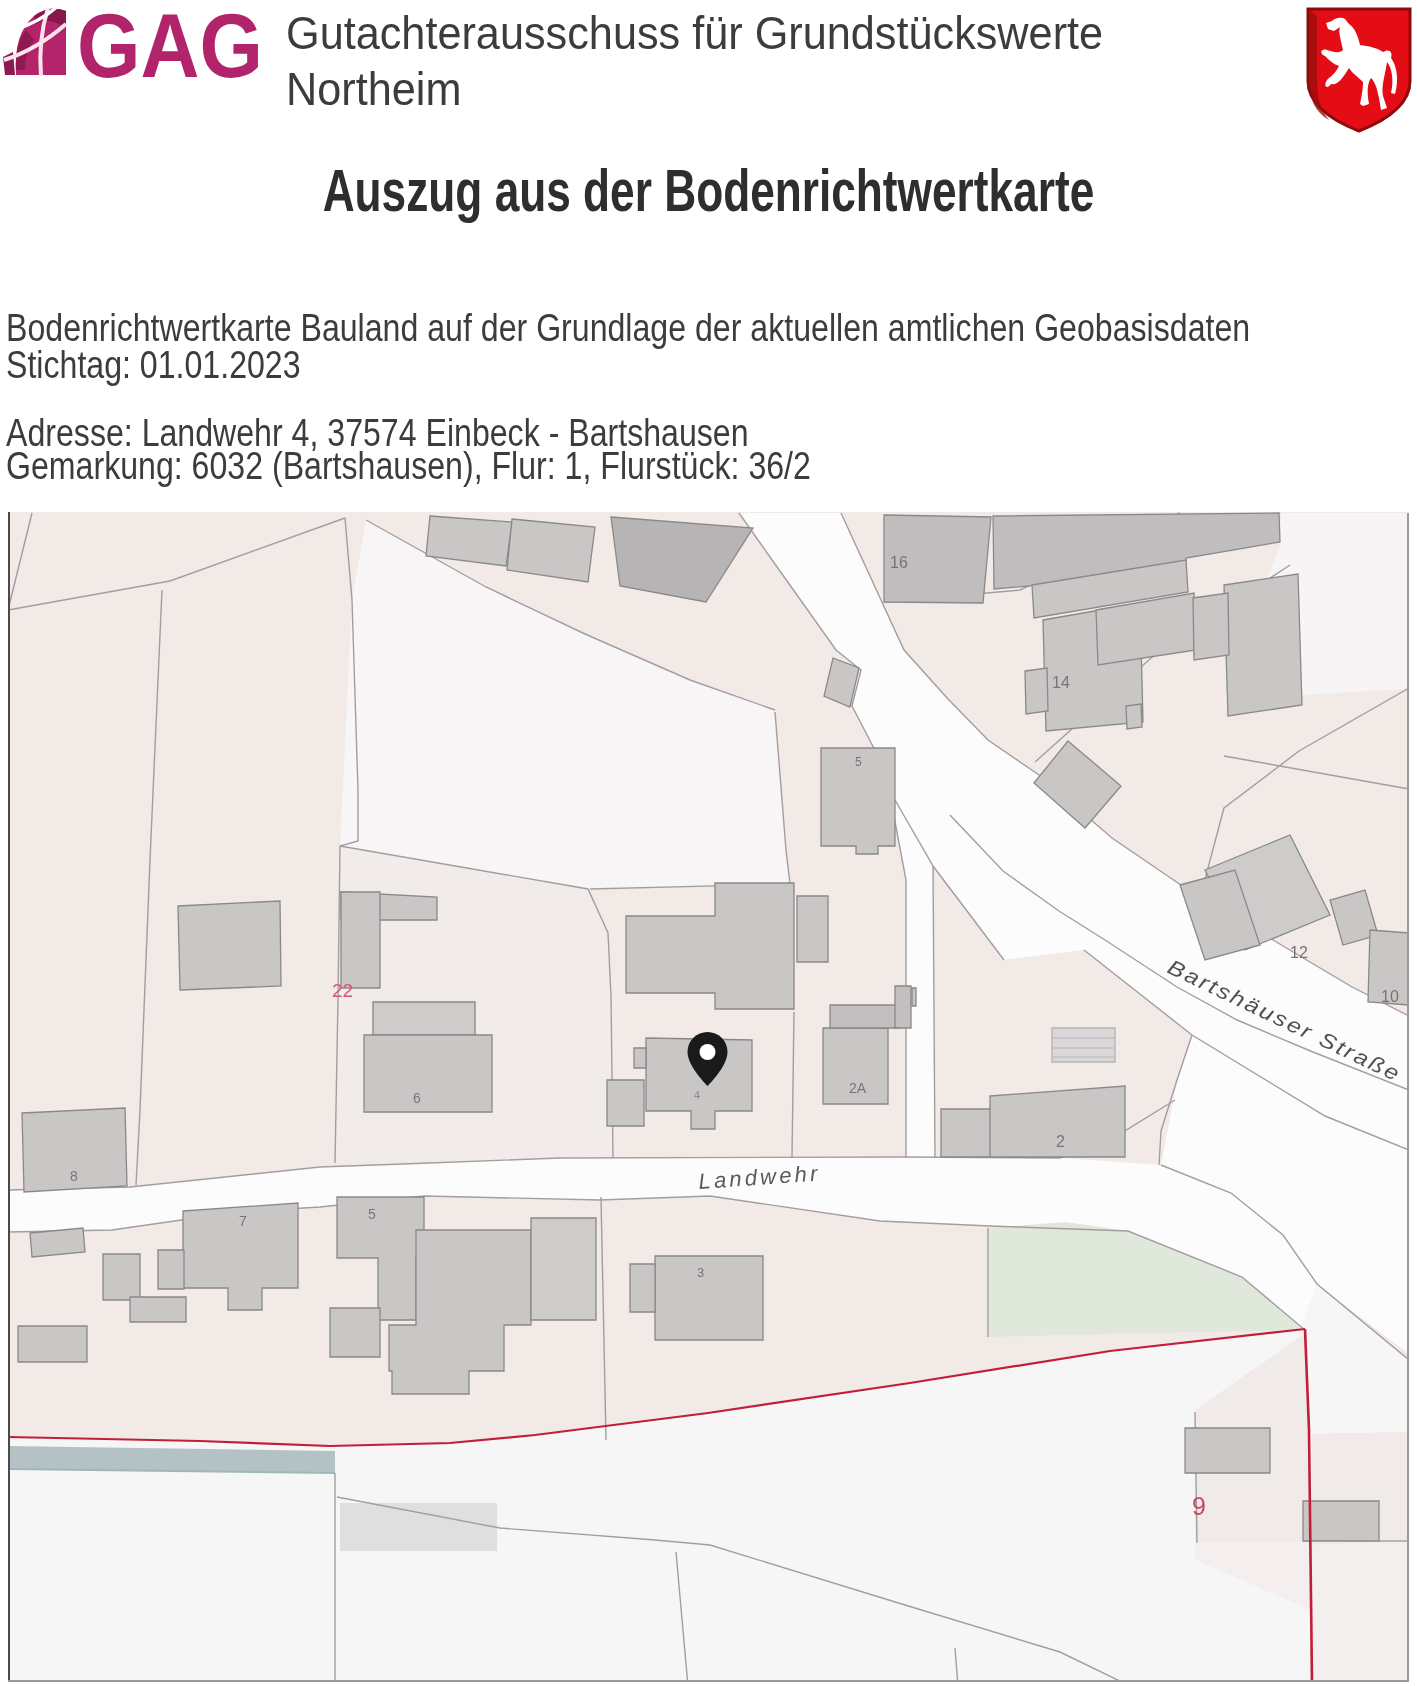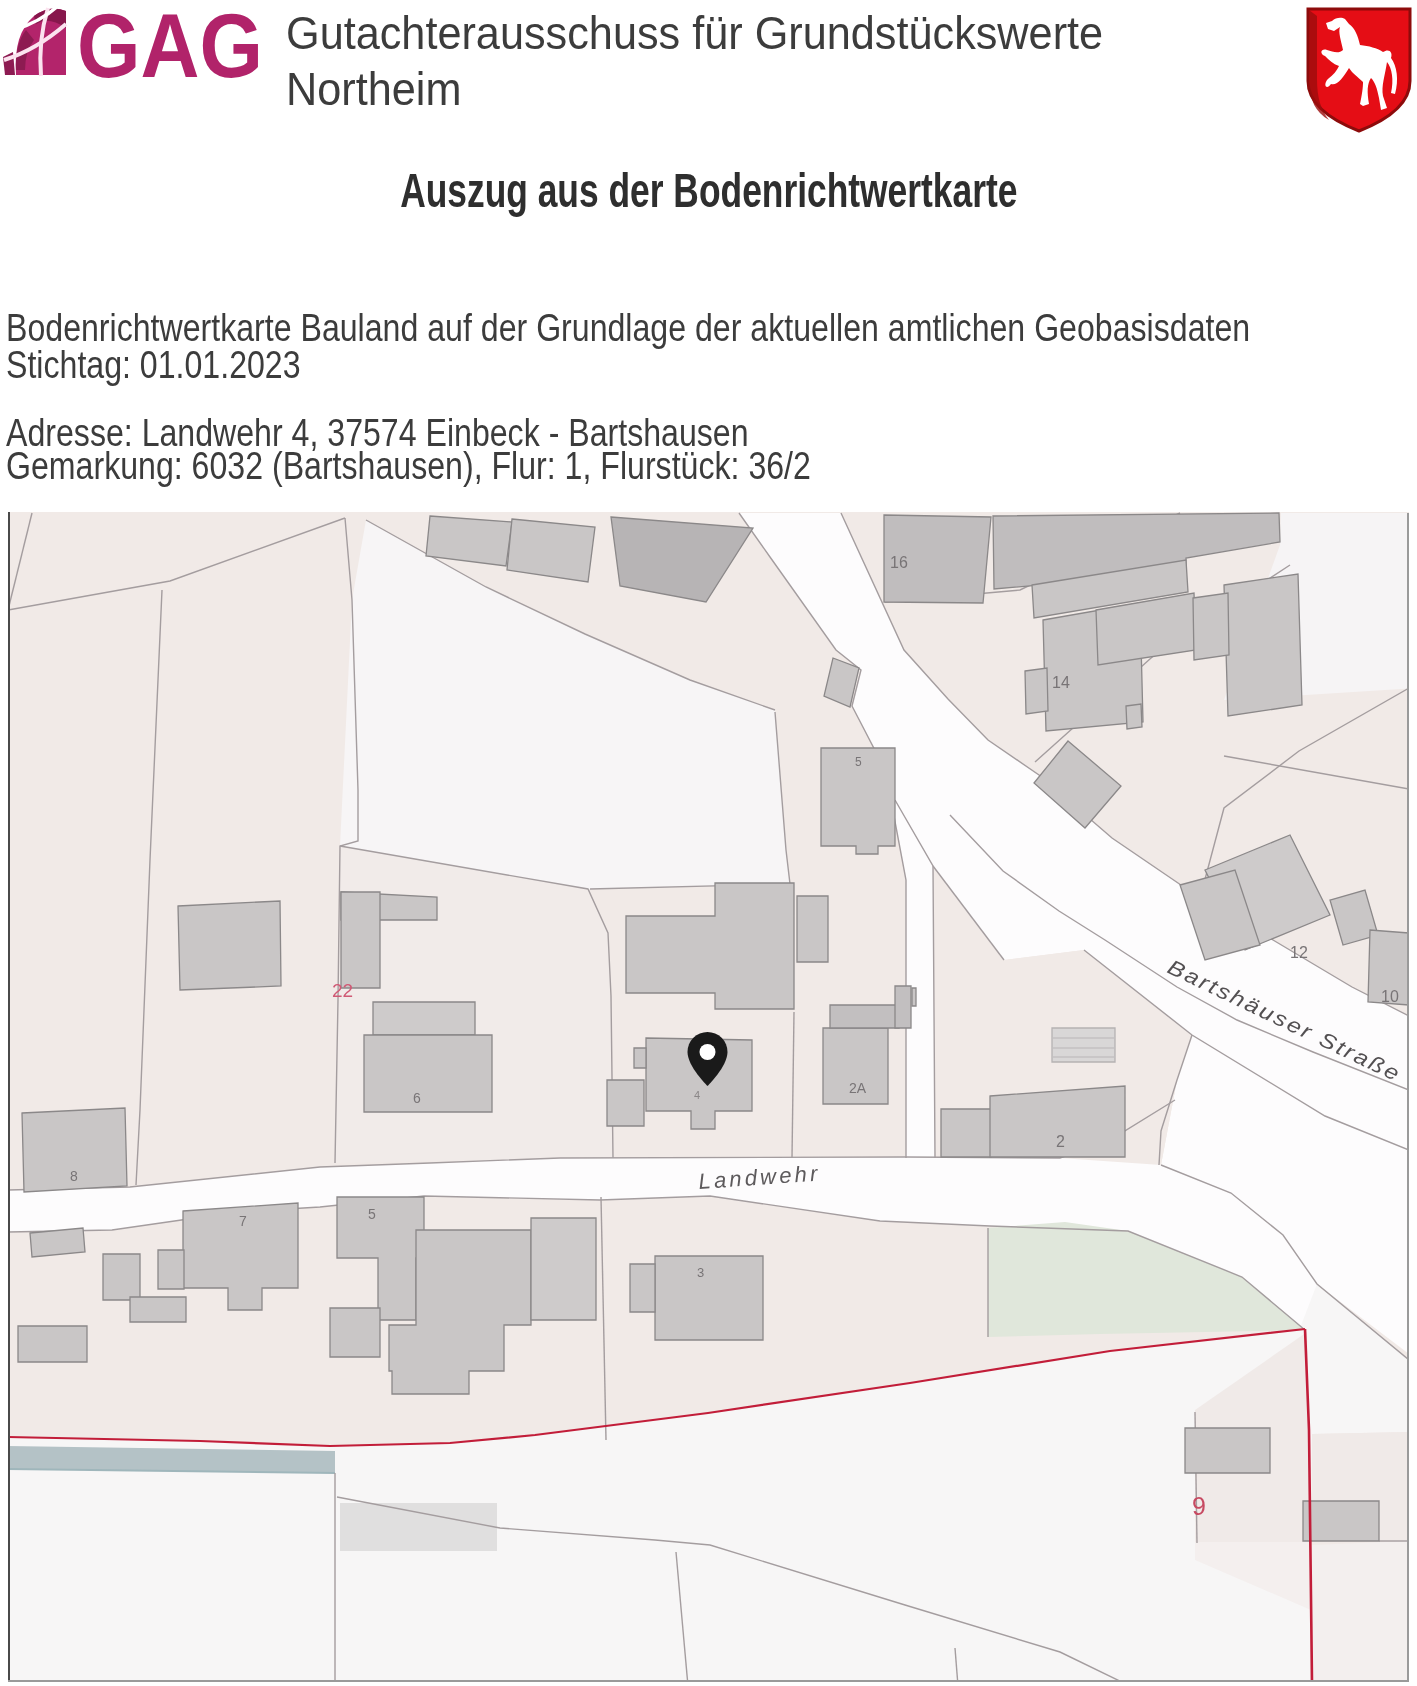--- a/index.html
+++ b/index.html
@@ -27,21 +27,21 @@
 </svg>
 
 <svg class="abs" style="left:1303px;top:4px;" width="112" height="132" viewBox="0 0 112 132">
 
   <path d="M5,5 h102 v72 q0,30 -51,50 q-51,-20 -51,-50 Z" fill="#e50d15" stroke="#8d0b0b" stroke-width="3"></path>
   <path d="M6,6 v70 q0,29 20,40 q-12,-14 -12,-40 v-64 Z" fill="#9c0c0c" opacity="0.8"></path>
 
   <path d="M42,15 L46,20 C52,24 55,32 57,41 C66,42 74,44 80,48 C86,44 90,48 88,54 C94,62 96,76 92,90 L88,89 C91,76 89,64 84,58 C82,72 78,82 80,92 L84,104 L78,106 L76,94 C74,84 72,78 68,74 C64,80 64,88 66,100 L60,102 L57,100 C59,90 60,84 60,78 C54,72 50,70 46,64 C40,74 34,82 28,80 C24,86 20,82 24,76 C28,72 32,70 36,62 C30,60 26,56 22,52 C16,50 18,44 24,46 C30,48 36,50 40,46 C38,36 35,28 37,23 L31,27 L25,25 L23,19 L29,17 C33,13 39,13 42,15 Z" fill="#ffffff"></path>
 </svg>
 
-<div class="abs" style="left:0;top:164px;width:1417px;text-align:center;font-size:48px;line-height:54px;font-weight:bold;color:#2e2e2e;"><span style="display:inline-block;transform:scaleX(0.737);transform-origin:center top;white-space:nowrap;">Auszug aus der Bodenrichtwertkarte</span></div>
+<div class="abs" style="left:0;top:164px;width:1417px;text-align:center;font-size:60px;line-height:54px;font-weight:bold;color:#2e2e2e;"><span style="display:inline-block;transform:scaleX(0.737);transform-origin:center top;white-space:nowrap;">Auszug aus der Bodenrichtwertkarte</span></div>
 
 <div class="abs" style="left:6px;top:309px;font-size:38px;line-height:38px;color:#3c3c3c;white-space:nowrap;transform:scaleX(0.845);transform-origin:left top;">Bodenrichtwertkarte Bauland auf der Grundlage der aktuellen amtlichen Geobasisdaten</div>
 
 <div class="abs" style="left:6px;top:346px;font-size:38px;line-height:38px;color:#3c3c3c;white-space:nowrap;transform:scaleX(0.845);transform-origin:left top;">Stichtag: 01.01.2023</div>
 
 <div class="abs" style="left:6px;top:414px;font-size:38px;line-height:38px;color:#3c3c3c;white-space:nowrap;transform:scaleX(0.845);transform-origin:left top;">Adresse: Landwehr 4, 37574 Einbeck - Bartshausen</div>
 
 <div class="abs" style="left:6px;top:447px;font-size:38px;line-height:38px;color:#3c3c3c;white-space:nowrap;transform:scaleX(0.845);transform-origin:left top;">Gemarkung: 6032 (Bartshausen), Flur: 1, Flurstück: 36/2</div>
 
 <svg class="abs" style="left:0;top:0;" width="1417" height="1686" viewBox="0 0 1417 1686">

